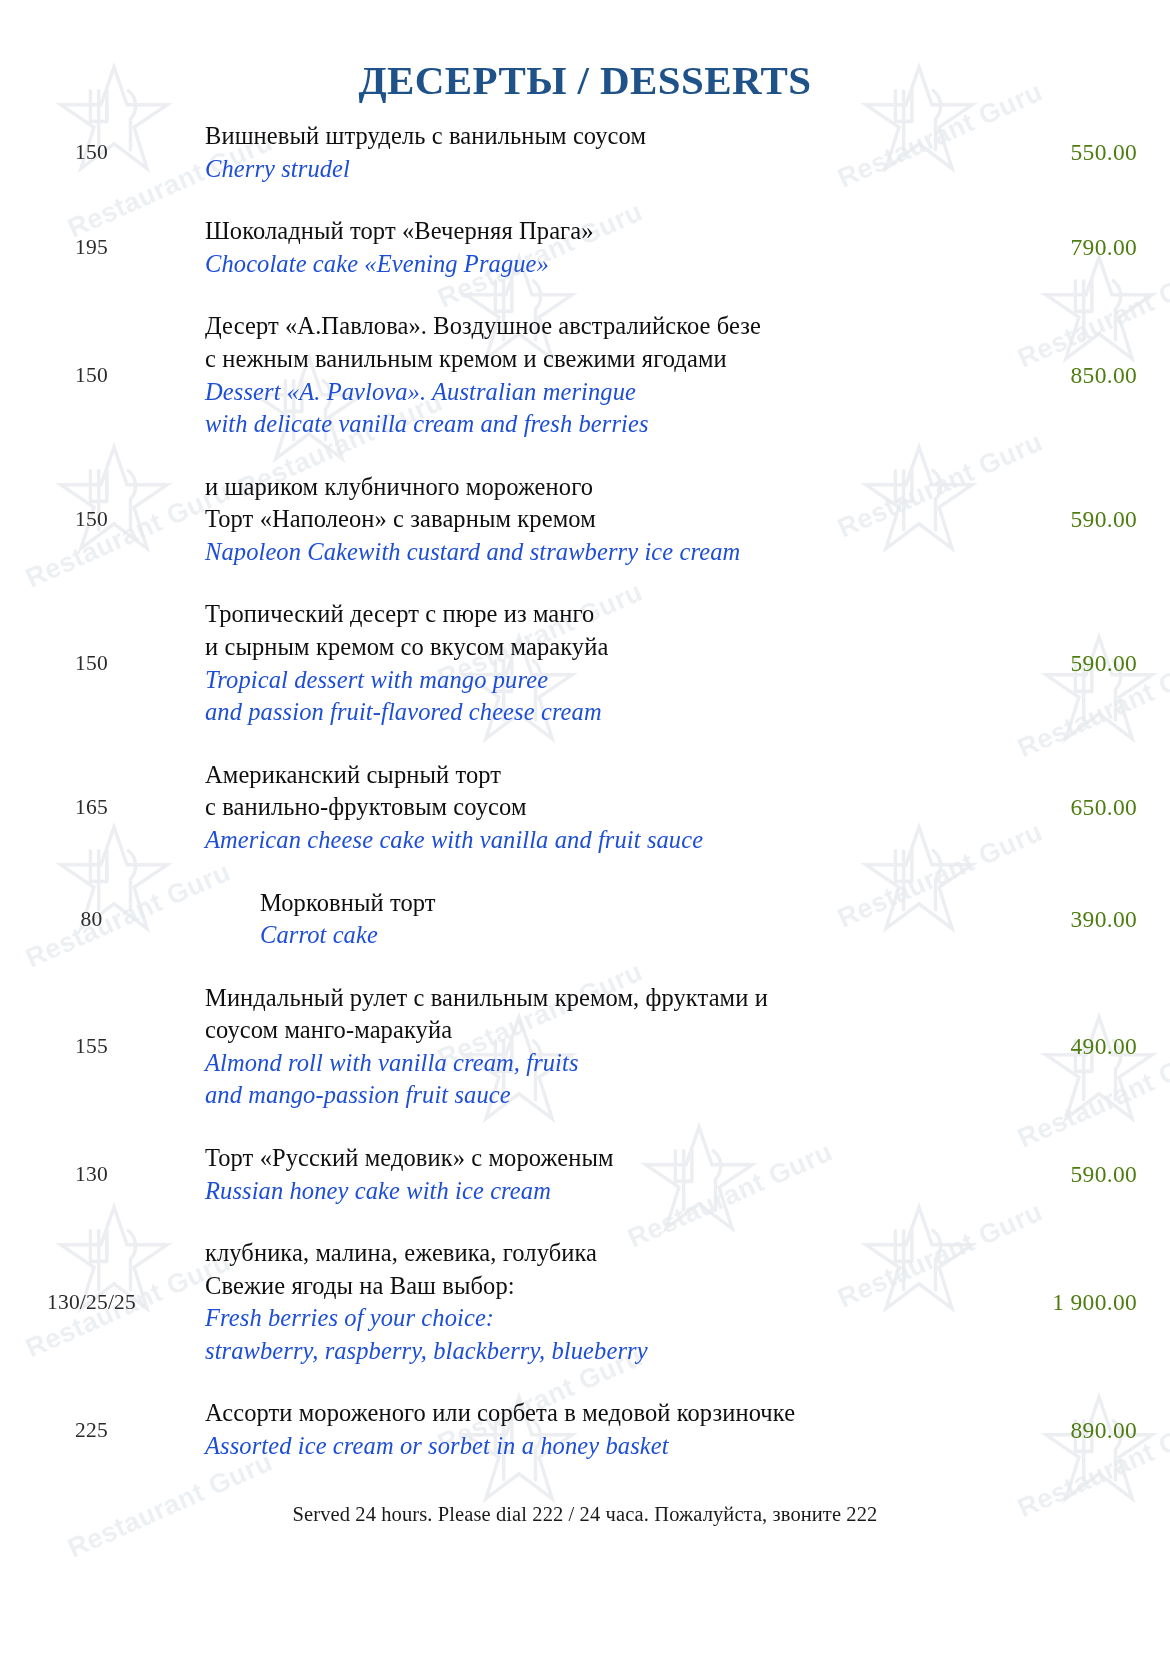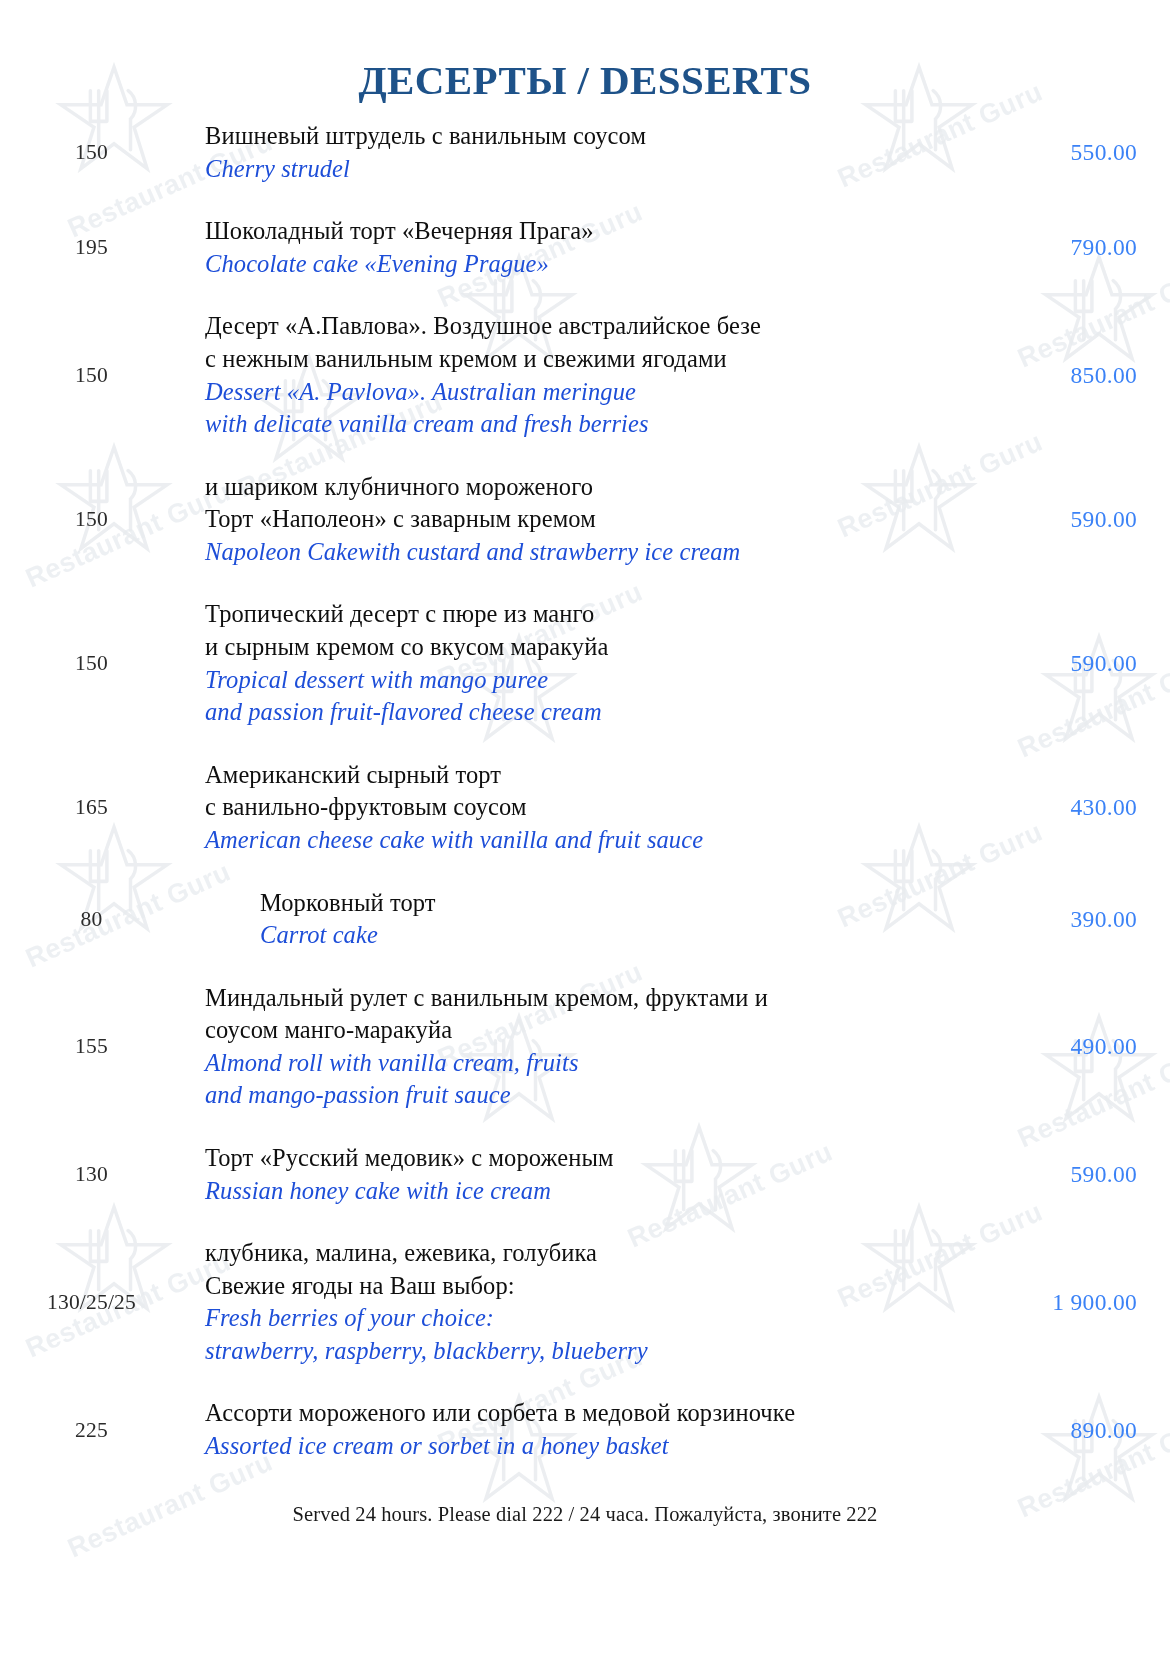--- a/index.html
+++ b/index.html
@@ -110,21 +110,21 @@
     letter-spacing: .1px;
   }
 
   .price {
     width: 190px;
     flex: 0 0 190px;
     text-align: right;
     padding-right: 33px;
     box-sizing: border-box;
     font-size: 23.5px;
-    color: #3b82f6;
+    color: #4d7c0f;
     letter-spacing: .3px;
     white-space: nowrap;
   }
 
   
   .menu-item + .menu-item { margin-top: 30px; }
 
   .indent .name-ru,
   .indent .name-en { padding-left: 8px; margin-left: 47px; }
 
@@ -340,21 +340,21 @@
         </div>
         <div class="price">590.00</div>
       </li>
       <li class="menu-item">
         <div class="weight">165</div>
         <div class="names">
           <div class="name-ru">Американский сырный торт</div>
           <div class="name-ru">с ванильно-фруктовым соусом</div>
           <div class="name-en">American cheese cake with vanilla and fruit sauce</div>
         </div>
-        <div class="price">430.00</div>
+        <div class="price">650.00</div>
       </li>
       <li class="menu-item indent">
         <div class="weight">80</div>
         <div class="names">
           <div class="name-ru">Морковный торт</div>
           <div class="name-en">Carrot cake</div>
         </div>
         <div class="price">390.00</div>
       </li>
       <li class="menu-item">

